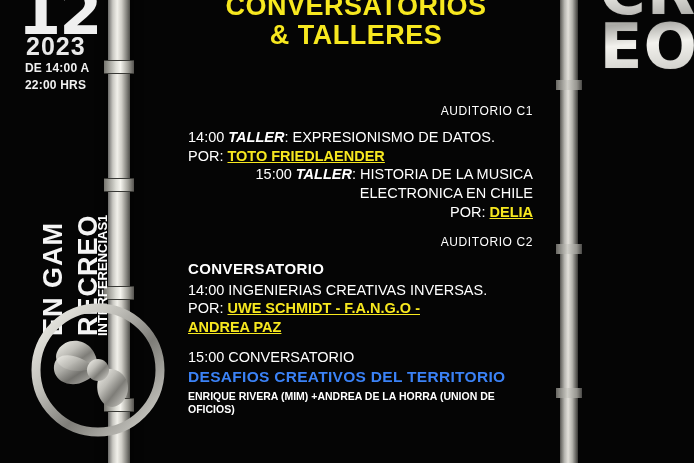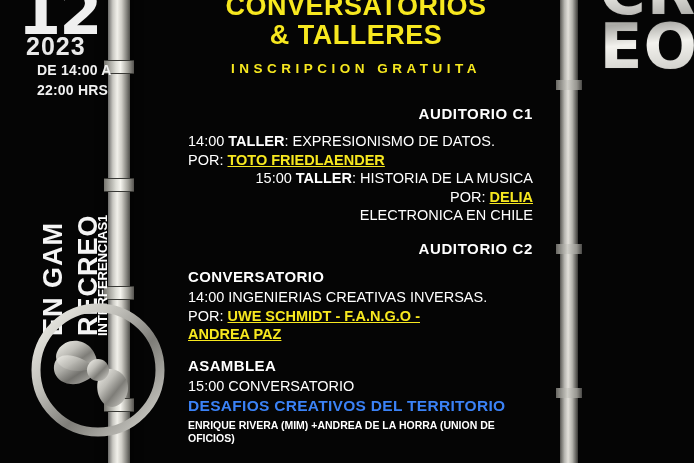--- a/index.html
+++ b/index.html
@@ -51,26 +51,25 @@
     font-size: 25px;
     font-weight: 700;
     color: #e9e9e9;
     letter-spacing: 1px;
   }
   .hours {
     position: absolute;
     left: 25px;
     top: 60px;
     width: 90px;
-    font-size: 14px;
+    font-size: 12px;
     font-weight: 700;
     line-height: 1.45;
     color: #f0f0f0;
     letter-spacing: 0.2px;
-    margin-left: 12px;
   }
 
   
   .vert-wrap {
     position: absolute;
     left: 0px;
     top: 108px;
     width: 112px;
     height: 250px;
   }
@@ -218,29 +217,29 @@
     position: absolute;
     left: 188px;
     top: 104px;
     width: 345px;
     z-index: 4;
     font-size: 14.5px;
     line-height: 1.28;
   }
   .venue {
     text-align: right;
-    font-weight: 700;
-    font-size: 15px;
+    font-weight: 400;
+    font-size: 12px;
     letter-spacing: 0.6px;
     color: #ffffff;
     margin-bottom: 9px;
   }
   .line { color: #ffffff; }
   .line.right { text-align: right; }
-  .it { font-weight: 700; }
+  .it { font-style: italic; font-weight: 700; }
   .yel { color: #f7e81f; font-weight: 800; text-decoration: underline; }
   .blk-gap { height: 14px; }
   .sect-title {
     font-weight: 800;
     font-size: 15px;
     letter-spacing: 0.4px;
     margin-bottom: 2px;
   }
   .small-credits {
     font-size: 10.5px;
@@ -304,21 +303,20 @@
   </svg>
 
   <div class="creo">
     <span>CR</span>
     <span>EO</span>
   </div>
 
   <div class="head-wrap">
     <div class="h-convers">CONVERSATORIOS</div>
     <div class="h-talleres">&amp; TALLERES</div>
-    <div class="h-gratuita">INSCRIPCION GRATUITA</div>
   </div>
 
   <div class="program">
 
     <div class="venue">AUDITORIO C1</div>
 
     <div>
       <div class="line">
         <span>14:00</span>
         <span class="it">TALLER</span><span>: EXPRESIONISMO DE DATOS.</span>
@@ -327,46 +325,45 @@
         <span>POR:</span>
         <span class="yel">TOTO FRIEDLAENDER</span>
       </div>
     </div>
 
     <div style="">
       <div class="line right">
         <span>15:00</span>
         <span class="it">TALLER</span><span>: HISTORIA DE LA MUSICA</span>
       </div>
+      <div class="line right">ELECTRONICA EN CHILE</div>
       <div class="line right">
         <span>POR:</span>
         <span class="yel">DELIA</span>
       </div>
-      <div class="line right">ELECTRONICA EN CHILE</div>
     </div>
 
     <div class="blk-gap"></div>
 
     <div class="venue">AUDITORIO C2</div>
 
     <div>
       <div class="sect-title">CONVERSATORIO</div>
       <div class="line">
         <span>14:00</span>
         <span>INGENIERIAS CREATIVAS INVERSAS.</span>
       </div>
       <div class="line">
         <span>POR:</span>
         <span class="yel">UWE SCHMIDT - F.A.N.G.O -</span>
       </div>
       <div class="line yel">ANDREA PAZ</div>
     </div>
 
     <div style="margin-top:12px">
-      <div class="sect-title">ASAMBLEA</div>
       <div class="line">
         <span>15:00</span>
         <span>CONVERSATORIO</span>
       </div>
       <div class="desafios">DESAFIOS CREATIVOS DEL TERRITORIO</div>
       <div class="small-credits">ENRIQUE RIVERA (MIM) +ANDREA DE LA HORRA (UNION DE OFICIOS)</div>
 
     </div>
 
   </div>

